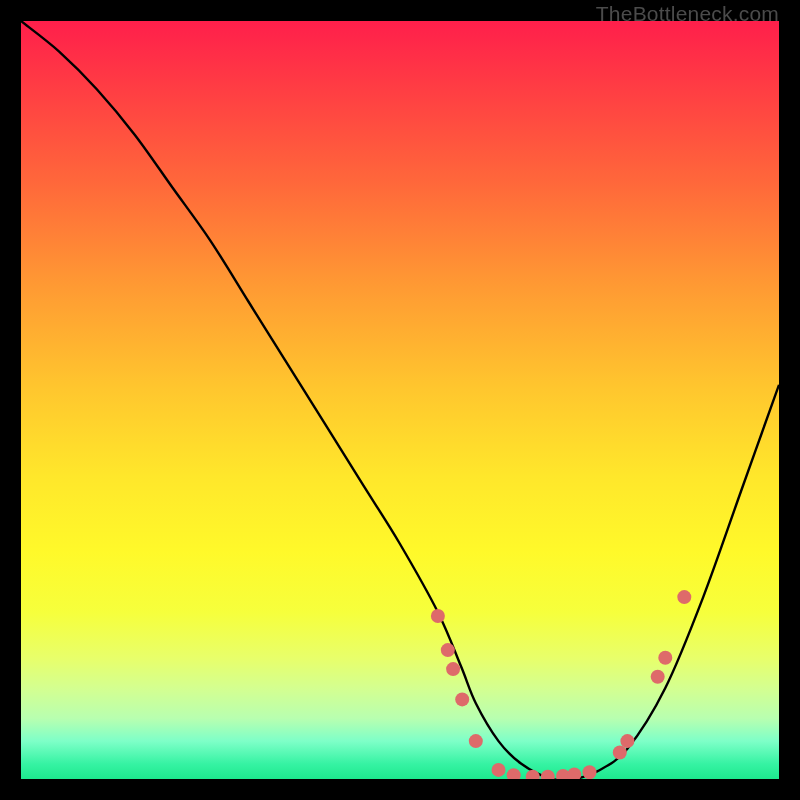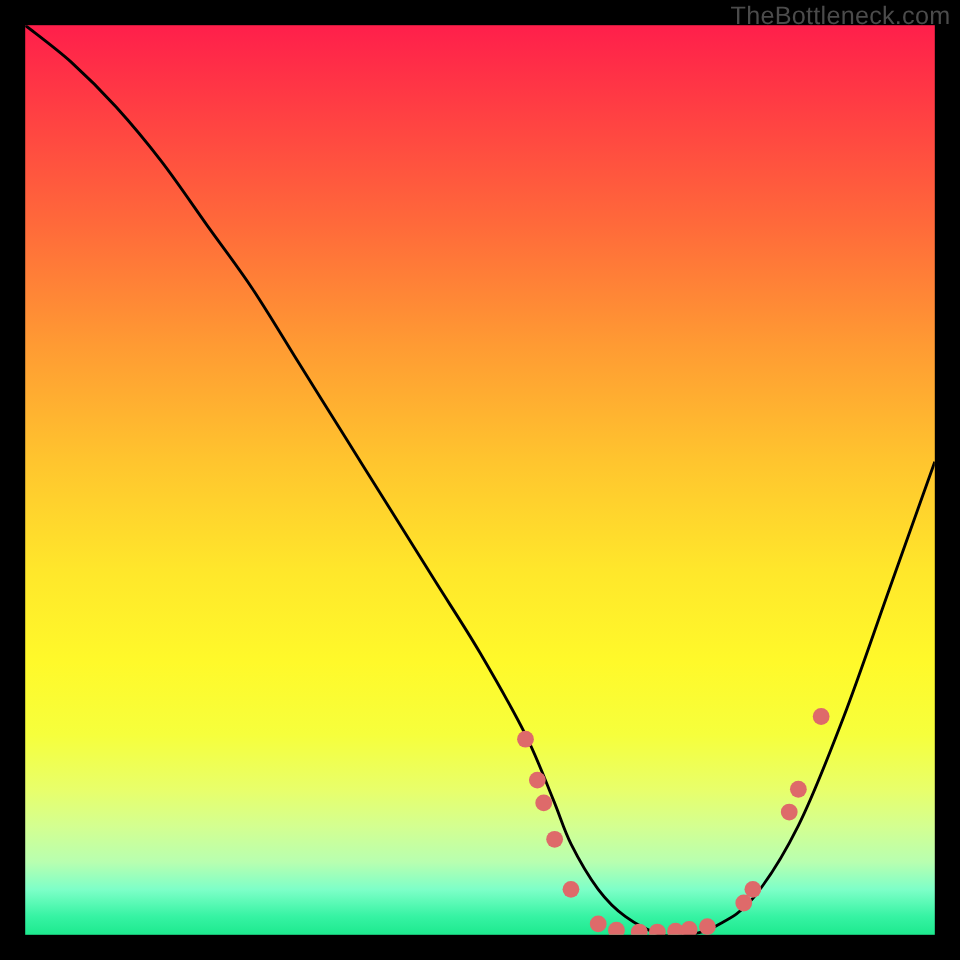--- a/index.html
+++ b/index.html
@@ -30,21 +30,21 @@
       #d4ff90 88%,
       #b8ffb0 92%,
       #7effc8 95%,
       #36f3a3 98%,
       #1de98e 100%
     );
   }
   .watermark {
     position: absolute;
     top: 2px;
-    right: 8px;
+    right: 21px;
     color: #4b4b4b;
     font-size: 21px;
     letter-spacing: 0.2px;
     font-weight: 400;
     user-select: none;
   }
   svg.curve {
     position: absolute;
     left: 0;
     top: 0;

